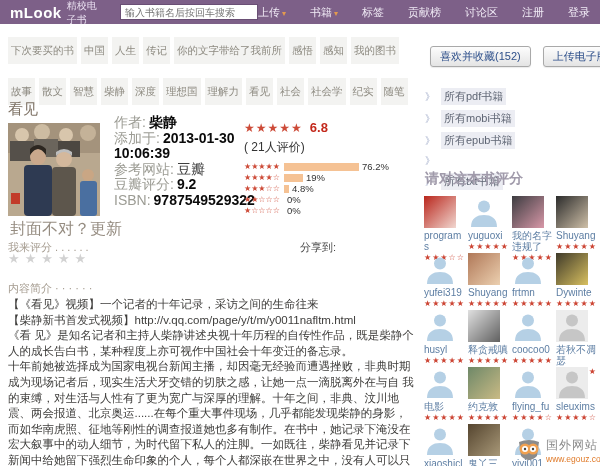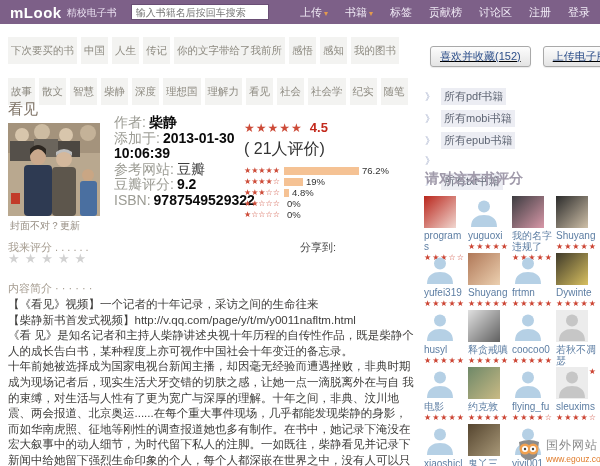--- a/index.html
+++ b/index.html
@@ -7,52 +7,52 @@
     font-family:"Liberation Sans","DejaVu Sans",sans-serif; }
   .page { position:relative; width:600px; height:466px; }
 
   
   .hdr { position:absolute; top:0; left:0; width:600px; height:24px;
     background:#7d6088; display:flex; align-items:center; padding:0 10px; }
   .logo { color:#fff; font-size:15px; font-weight:bold; letter-spacing:.5px; }
   .logo-sub { color:#e9dff0; font-size:10px; margin-left:5px; margin-top:2px; }
   .search { margin-left:14px; width:138px; height:16px; border:1px solid #6a4f75;
     font-size:10px; padding:0 4px; color:#666; background:#fff; outline:none; }
-  .nav { margin-left:auto; display:flex; gap:17px; }
+  .nav { margin-left:auto; display:flex; gap:24px; }
   .nav-item { color:#f2ecf7; font-size:11px; cursor:pointer; white-space:nowrap; }
   .nav-caret { color:#e39a4e; font-size:8px; margin-left:2px; }
 
   
-  .actions { position:absolute; top:46px; left:430px; width:166px; display:flex; gap:12px;text-decoration:underline; }
+  .actions { position:absolute; top:46px; left:430px; width:166px; display:flex; gap:12px; }
   .btn { font-size:11px; color:#2d4f8a; background:linear-gradient(#fdfdfd,#e4e4e4);
     border:1px solid #a9a9a9; border-radius:3px; padding:2px 9px; cursor:pointer;
     box-shadow:0 1px 1px rgba(0,0,0,.08); white-space:nowrap; }
 
   
   .tags { position:absolute; top:36px; left:8px; width:420px; line-height:19px; }
   .tag { display:inline-block; background:#f3f3f1; color:#8d8a80; font-size:10.5px;
     padding:4px 3px; margin:1px 4px 13px 0; cursor:pointer; }
 
   
   .book-title { position:absolute; top:100px; left:8px; font-size:15px; color:#7e7265; }
   .cover { position:absolute; top:123px; left:8px; width:92px; height:93px; overflow:hidden; }
   .cover svg { display:block; }
-  .cover-caption { position:absolute; top:219px; left:10px; font-size:10px; color:#968d82; }
+  .cover-caption { position:absolute; top:219px; left:10px; font-size:16px; color:#968d82; }
 
   .info { position:absolute; top:115px; left:114px; width:128px; font-size:14px; line-height:15.5px; }
   .f-label { color:#9c9c94; margin-right:3px; }
   .f-value { color:#3f3f3f; }
   .f-value.bold { color:#0a0a0a; font-weight:bold; }
 
   
   .rating { position:absolute; top:120px; left:244px; width:172px; }
   .big-row { display:flex; align-items:center; }
   .big-stars { color:#cd4b38; font-size:12px; letter-spacing:1px; }
   .score { color:#c3291c; font-size:13px; font-weight:bold; margin-left:7px; }
-  .count { font-size:16px; color:#333; margin-top:4px; }
+  .count { font-size:12px; color:#333; margin-top:4px; }
   .dist { margin-top:5px; }
   .dist-row { display:flex; align-items:center; height:11px; }
   .dist-stars { color:#cd4b38; font-size:8px; width:40px; letter-spacing:0; }
   .dist-bar { height:8px; background:#f5c294; margin-right:3px; }
   .dist-label { font-size:9.5px; color:#333; }
 
   .my-heading { position:absolute; top:240px; left:8px; font-size:11px; color:#a59c90; }
   .my-stars { position:absolute; top:251px; left:8px; font-size:13px; color:#d2d2d2;
     letter-spacing:5px; cursor:pointer; }
   .share { position:absolute; top:240px; left:300px; font-size:11px; color:#4a4a4a; }
@@ -145,21 +145,21 @@
       <div class="f-row"><span class="f-label">作者:</span><span class="f-value bold">柴静</span></div>
       <div class="f-row"><span class="f-label">添加于:</span><span class="f-value bold">2013-01-30 10:06:39</span></div>
       <div class="f-row"><span class="f-label">参考网站:</span><span class="f-value">豆瓣</span></div>
       <div class="f-row"><span class="f-label">豆瓣评分:</span><span class="f-value bold">9.2</span></div>
       <div class="f-row"><span class="f-label">ISBN:</span><span class="f-value bold">9787549529322</span></div>
     </div>
 
   <div class="rating">
     <div class="big-row">
       <span class="big-stars">★★★★★</span>
-      <span class="score">4.5</span>
+      <span class="score">6.8</span>
     </div>
     <div class="count">( 21人评价)</div>
     <div class="dist" id="dist">
         <div class="dist-row">
           <span class="dist-stars">★★★★★</span>
           <span class="dist-bar" style="width: 75px;"></span>
           <span class="dist-label">76.2%</span>
         </div>
         <div class="dist-row">
           <span class="dist-stars">★★★★☆</span>

